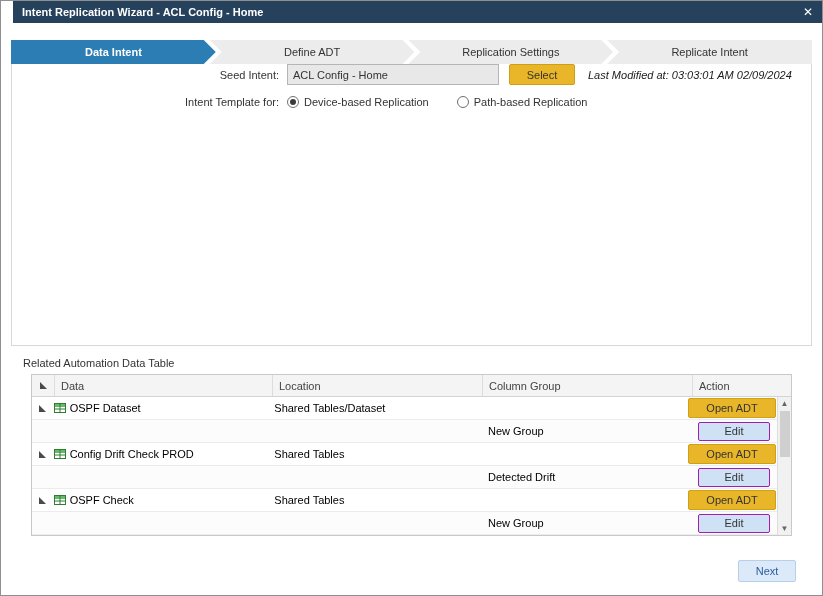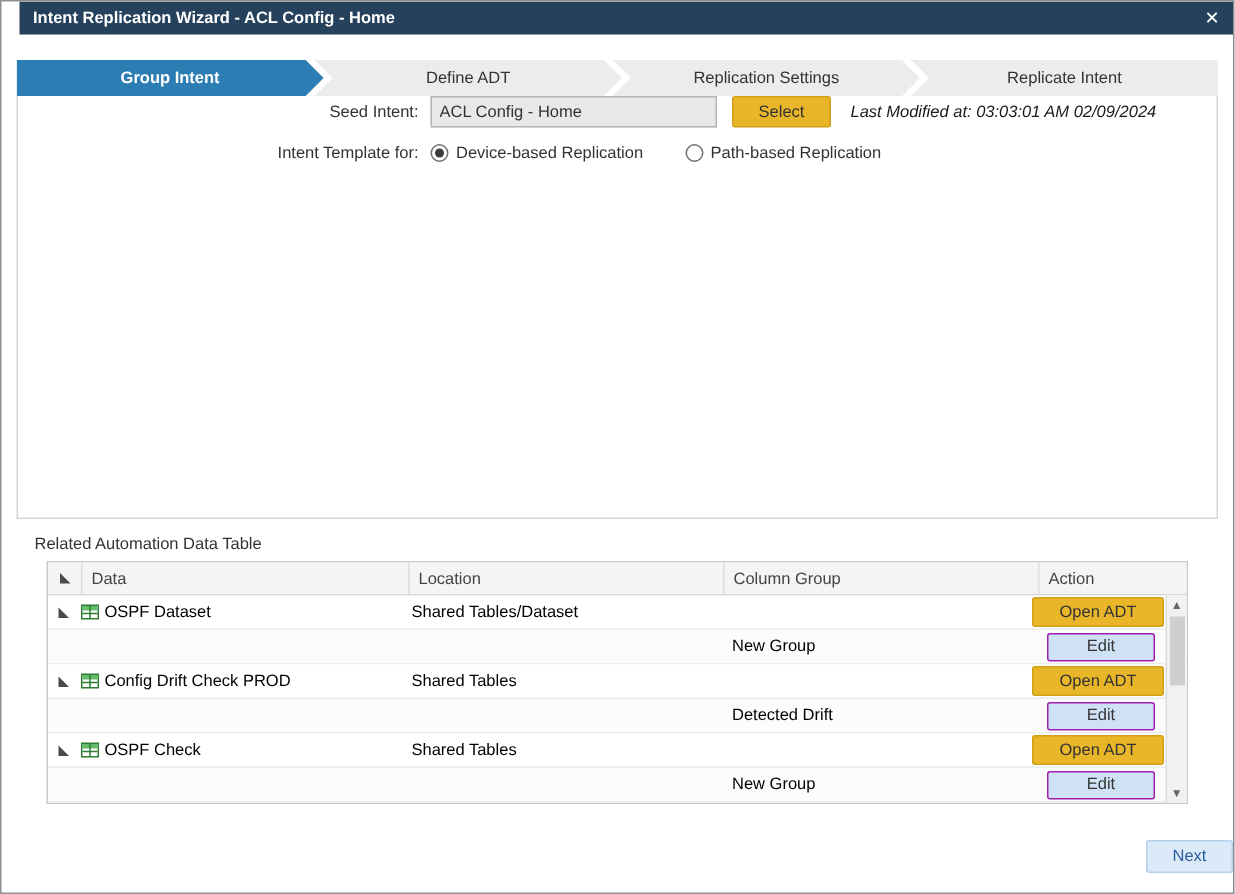--- a/index.html
+++ b/index.html
@@ -37,21 +37,21 @@
   }
 
   
   .content-box {
     margin:0 10px; height:282px;
     border:1px solid #d8d8d8; border-top:none;
   }
   .form-row { display:flex; align-items:center; margin-bottom:11px; }
   .form-label { width:275px; text-align:right; padding-right:8px; font-size:11px; color:#333; }
   .seed-input {
-    width:191px; height:21px; background:#e8e8e8; border:1px solid #b5b5b5;
+    width:212px; height:21px; background:#e8e8e8; border:1px solid #b5b5b5;
     font-family:"Liberation Sans", sans-serif; font-size:11px; color:#333; padding:0 5px;
   }
   .btn-gold {
     background:#e8b628; border:1px solid #cf9f16; color:#333;
     font-family:"Liberation Sans", sans-serif; font-size:11px;
     width:66px; height:21px; border-radius:2px; cursor:pointer;
   }
   .btn-gold.wide { width:88px; height:20px; }
   .sel-btn { margin-left:10px; }
   .last-modified { margin-left:13px; font-size:11px; font-style:italic; color:#1a1a1a; }
@@ -90,37 +90,37 @@
     position:absolute; top:22px; right:0; bottom:0; width:14px;
     background:#f1f1f1; border-left:1px solid #ddd;
     display:flex; flex-direction:column; align-items:center;
   }
   .sb-arrow { height:13px; font-size:8px; color:#666; line-height:13px; cursor:pointer; user-select:none; }
   .sb-thumb { width:10px; height:46px; background:#cfcfcf; margin-top:1px; cursor:pointer; }
   .sb-fill { flex:1; }
 
   
   .next-btn {
-    position:absolute; right:0; bottom:13px;
+    position:absolute; right:26px; bottom:13px;
     width:58px; height:22px;
     background:#dce9f8; border:1px solid #b6d0ec; color:#2a5d9f;
     font-family:"Liberation Sans", sans-serif; font-size:11px; border-radius:2px; cursor:pointer;
   }
 </style>
 </head>
 <body>
 
 <div class="titlebar">
   <span>Intent Replication Wizard - ACL Config - Home</span>
   <span class="close-x">✕</span>
 </div>
 
 <div class="tabs">
   <div class="tab active first">
-    <span>Group Intent</span>
+    <span>Data Intent</span>
   </div>
   <div class="tab mid">
     <span>Define ADT</span>
   </div>
   <div class="tab mid">
     <span>Replication Settings</span>
   </div>
   <div class="tab last">
     <span>Replicate Intent</span>
   </div>

